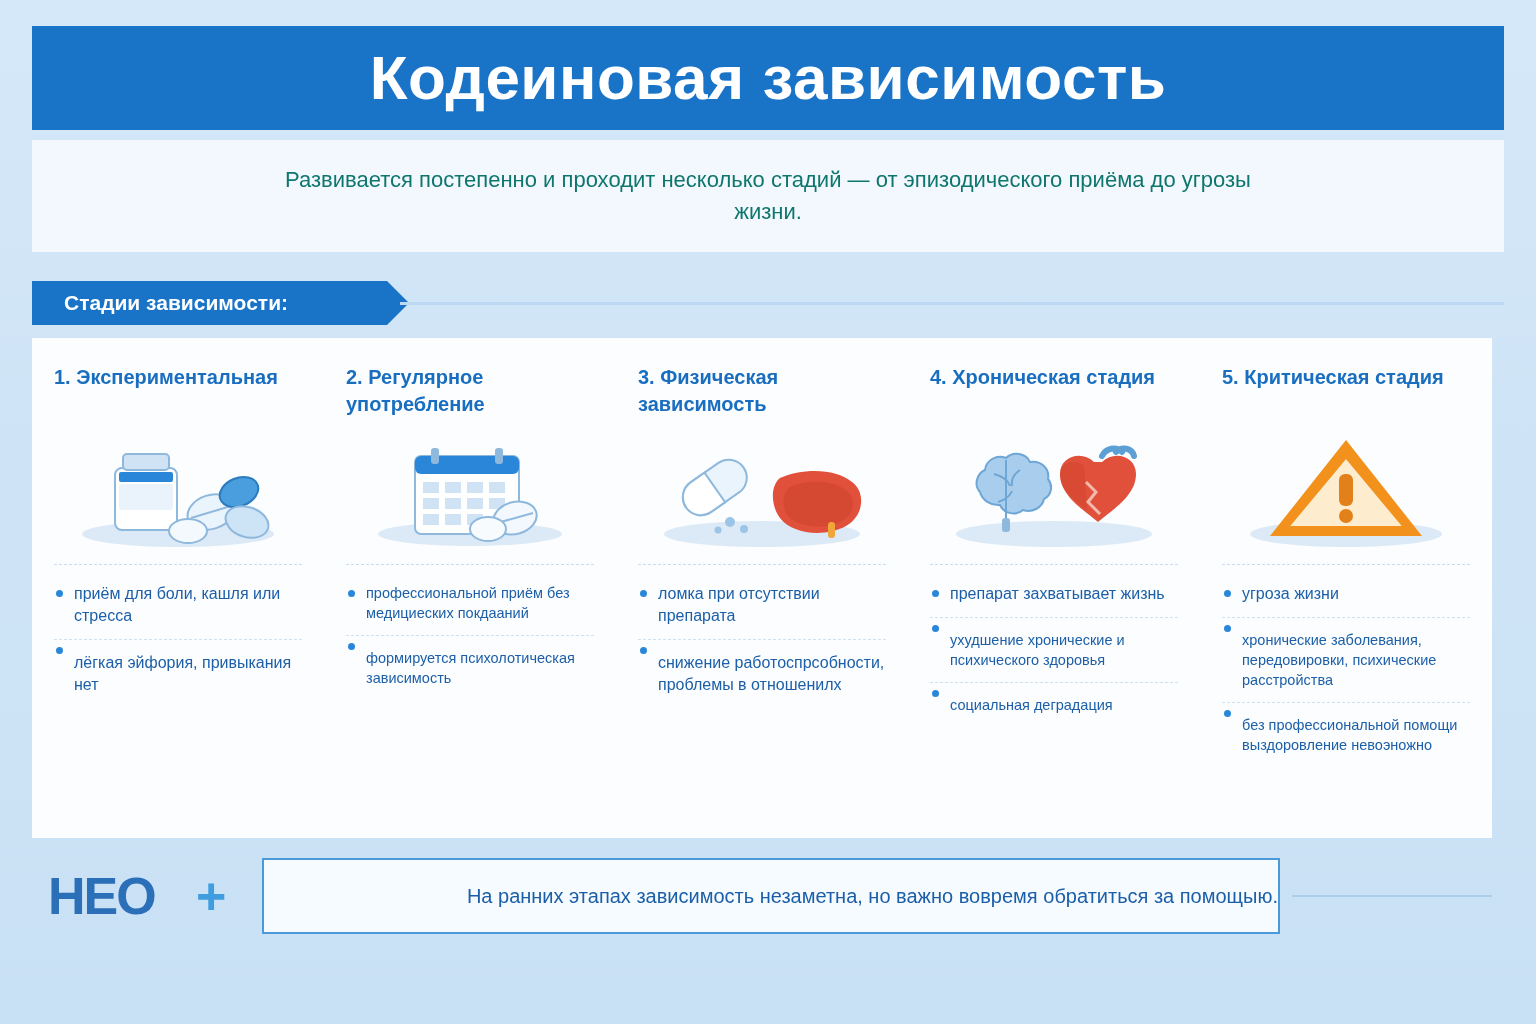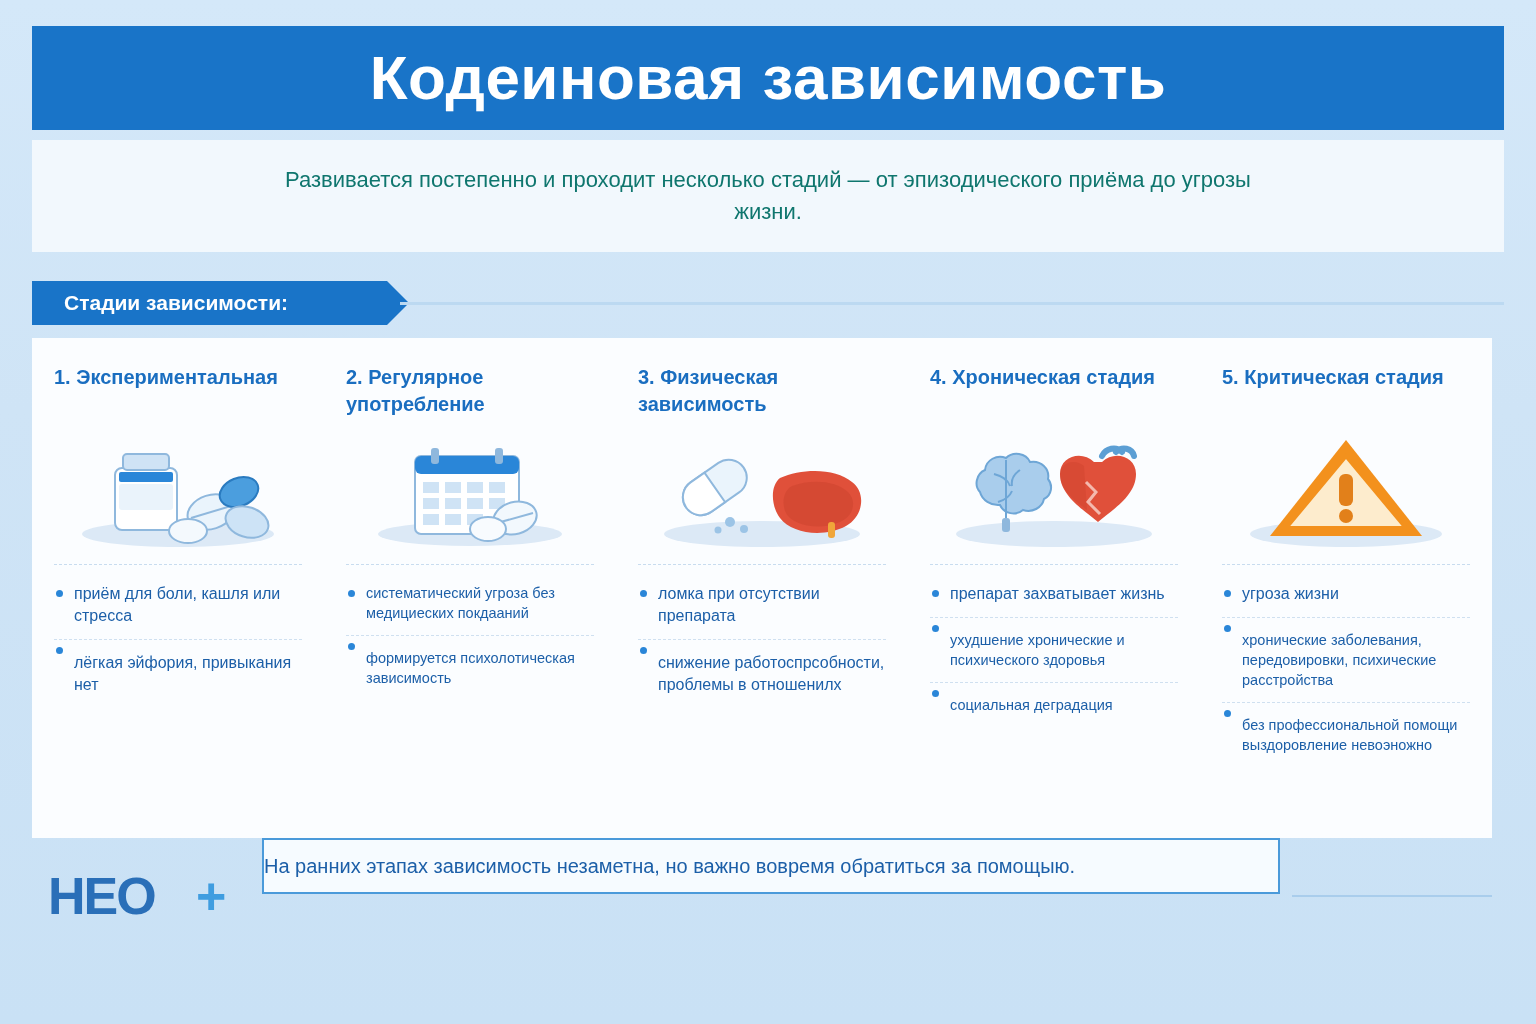--- a/index.html
+++ b/index.html
@@ -132,25 +132,25 @@
   .bullets li + li { border-top: 1px dashed #cfe0f0; padding-top: 12px; }
 
   
   .logo {
     position: absolute;
     left: 48px; top: 868px;
     width: 200px; height: 60px;
   }
   .footer-box {
     position: absolute;
-    left: 262px; top: 838px;
-    width: 1018px; height: 56px;
+    left: 262px; top: 858px;
+    width: 1018px; height: 76px;
     border: 2px solid #4a9ada;
     background: #f6fbff;
-    display: flex; align-items: center; justify-content: flex-start;
+    display: flex; align-items: center; justify-content: flex-end;
     text-align: center;
   }
   .footer-text {
     color: #1c5fa8;
     font-size: 20px;
   }
   .footer-rule {
     position: absolute;
     left: 1292px; top: 895px;
     width: 200px; height: 2px;
@@ -222,21 +222,21 @@
               <rect x="90" y="88" width="16" height="11"></rect>
             <rect x="112" y="88" width="16" height="11"></rect>
           </g>
           <ellipse cx="160" cy="92" rx="22" ry="16" fill="#f2f8fd" stroke="#8fb8dd" stroke-width="2" transform="rotate(-15 160 92)"></ellipse>
           <line x1="142" y1="97" x2="178" y2="87" stroke="#8fb8dd" stroke-width="2"></line>
           <ellipse cx="133" cy="103" rx="18" ry="12" fill="#f8fbfe" stroke="#8fb8dd" stroke-width="2"></ellipse>
         </svg>
       </div>
       <div class="divider"></div>
       <ul class="bullets">
-        <li class="small">систематический угроза без медициеских покдааний</li>
+        <li class="small">профессиональной приём без медициеских покдааний</li>
         <li class="small">формируется психолотическая зависимость</li>
       </ul>
     </div>
 
     <div class="card">
       <div class="card-title">3. Физическая зависимость</div>
       <div class="illus">
         <svg width="240" height="128" viewBox="0 0 240 128">
           <ellipse cx="120" cy="108" rx="98" ry="13" fill="#dce9f6"></ellipse>
           <g transform="rotate(-35 72 62)">

